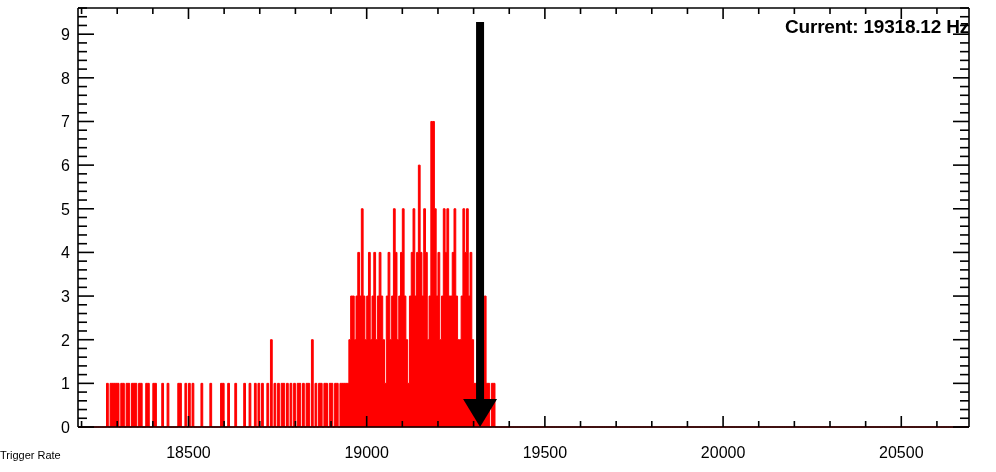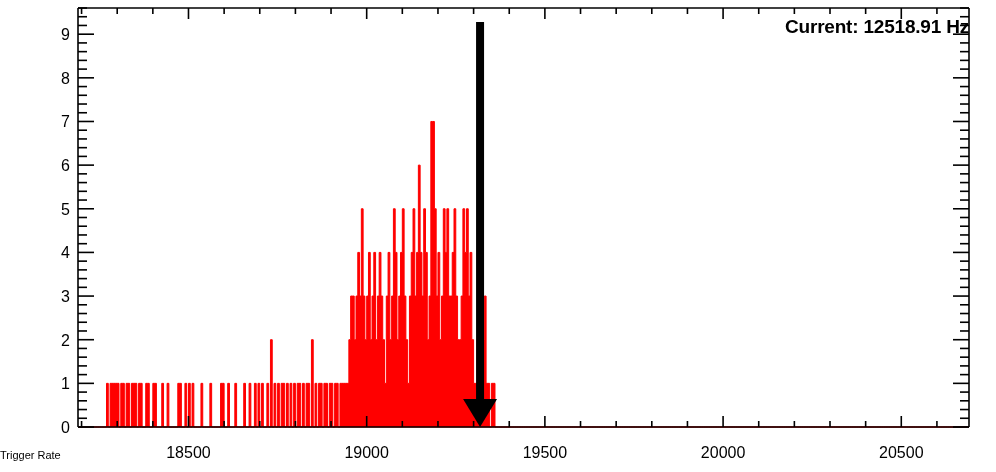--- a/index.html
+++ b/index.html
@@ -243,17 +243,17 @@
         <text x="70" y="40.1875" class="tick-label-y">9</text>
       </g>
 
     <g id="marker-group">
         <rect x="476.06196799999964" y="22" width="8" height="377" fill="#000000"></rect>
         <polygon points="463.06196799999964,399 497.06196799999964,399 480.06196799999964,427" fill="#000000"></polygon>
       </g>
 
   </svg>
 
-  <div class="current-label">Current: 12518.91 Hz</div>
+  <div class="current-label">Current: 19318.12 Hz</div>
 
   <div class="axis-title">Trigger Rate</div>
 
 </div>
 
 </body></html>

